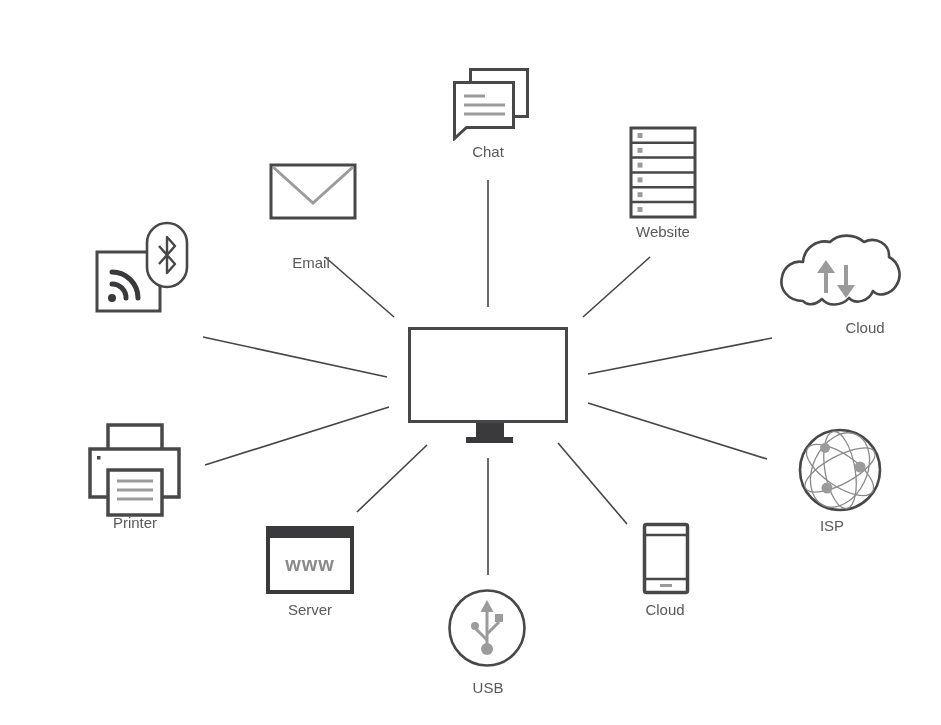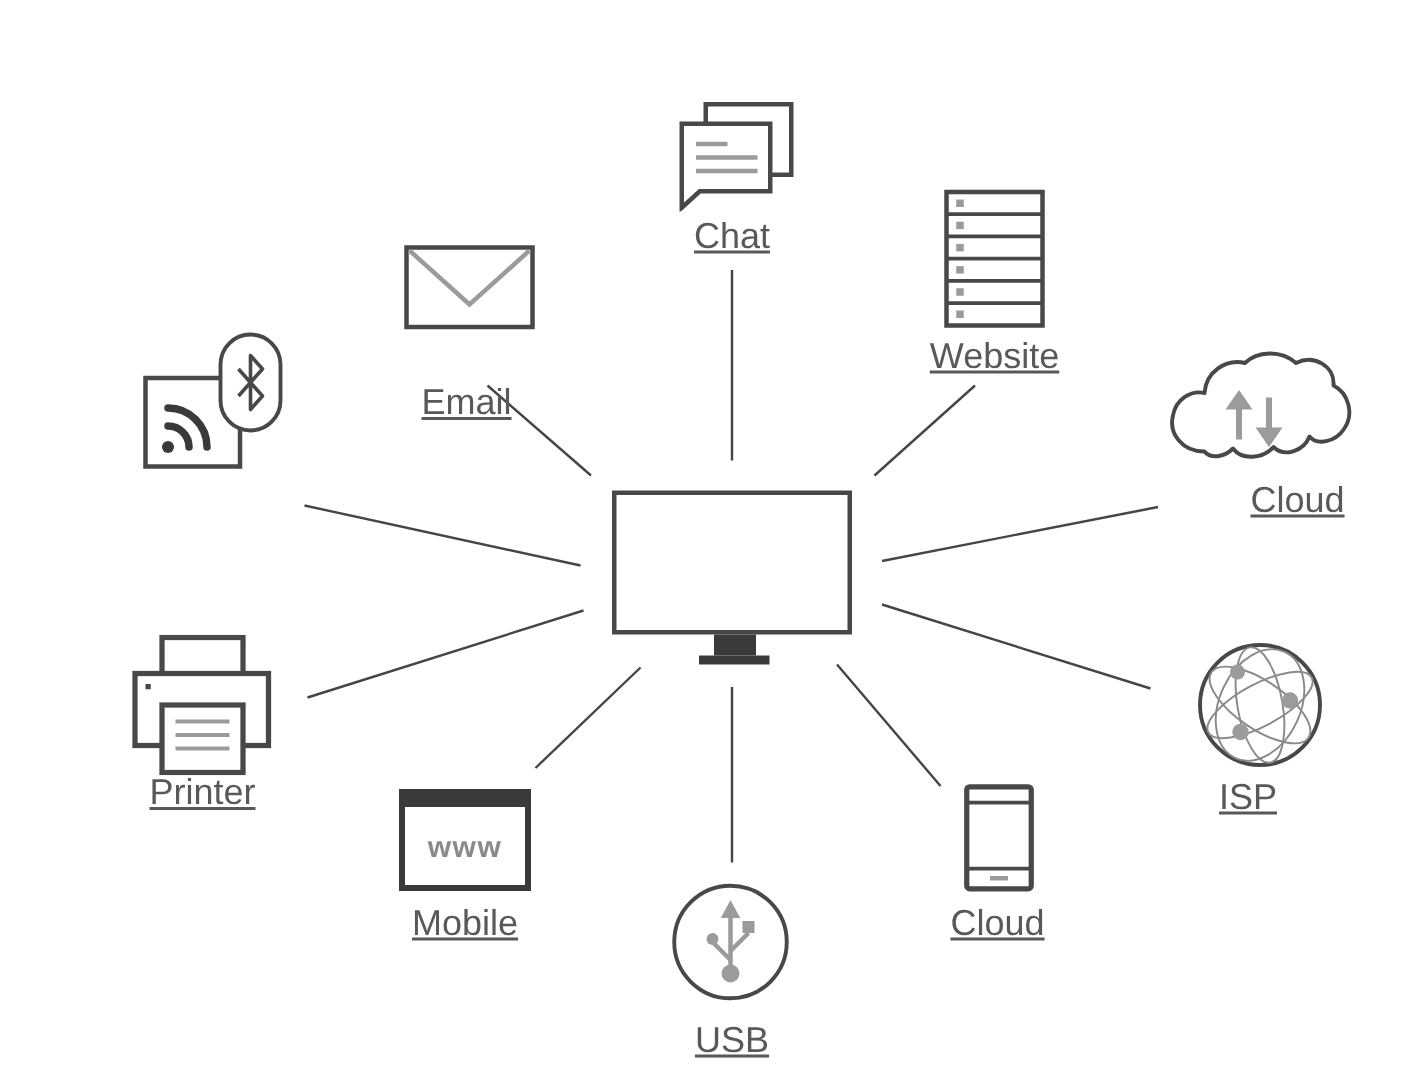--- a/index.html
+++ b/index.html
@@ -8,25 +8,24 @@
     width:941px;height:725px;
     background:#ffffff;
     font-family:"Liberation Sans", sans-serif;
     overflow:hidden;
   }
   .node{position:absolute;}
   .node-label{
     position:absolute;
     transform:translateX(-50%);
     color:#58595b;
-    font-size:24px;
+    font-size:15px;
     line-height:1.25;
     text-align:left;
     white-space:nowrap;
-    text-decoration:underline;
   }
   .node-label.wrap{white-space:normal;width:110px;}
   #connectors{position:absolute;left:0;top:0;}
   #connectors line{stroke:#454547;stroke-width:1.6;}
   
   .monitor-screen{
     position:absolute;left:408px;top:327px;
     width:154px;height:90px;
     border:3px solid #47474a;background:#fff;
   }
@@ -140,21 +139,21 @@
   </div>
   <div class="node-label" style="left:488px;top:679px;">USB</div>
 
   <div class="node" style="left:266px;top:526px;border-radius:30px;">
     <svg width="88" height="68" viewBox="0 0 88 68">
       <rect x="2" y="2" width="84" height="64" fill="#fff" stroke="#3a3a3c" stroke-width="4"></rect>
       <rect x="2" y="2" width="84" height="10" fill="#3a3a3c"></rect>
       <text x="44" y="45" text-anchor="middle" font-size="20" font-weight="bold" letter-spacing="1" fill="#8a8a8c">www</text>
     </svg>
   </div>
-  <div class="node-label" style="left:310px;top:601px;">Mobile</div>
+  <div class="node-label" style="left:310px;top:601px;">Server</div>
 
   <div class="node" style="left:88px;top:423px;">
     <svg width="94" height="94" viewBox="0 0 94 94">
       <rect x="20" y="2" width="54" height="26" fill="#fff" stroke="#48484a" stroke-width="3.5"></rect>
       <rect x="2" y="26" width="89" height="48" fill="#fff" stroke="#48484a" stroke-width="3.5"></rect>
       <rect x="9" y="33" width="3.5" height="3.5" fill="#48484a"></rect>
       <rect x="20" y="47" width="54" height="45" fill="#fff" stroke="#48484a" stroke-width="3.5"></rect>
       <line x1="29" y1="58" x2="65" y2="58" stroke="#9b9b9b" stroke-width="2.8"></line>
       <line x1="29" y1="67" x2="65" y2="67" stroke="#9b9b9b" stroke-width="2.8"></line>
       <line x1="29" y1="76" x2="65" y2="76" stroke="#9b9b9b" stroke-width="2.8"></line>

